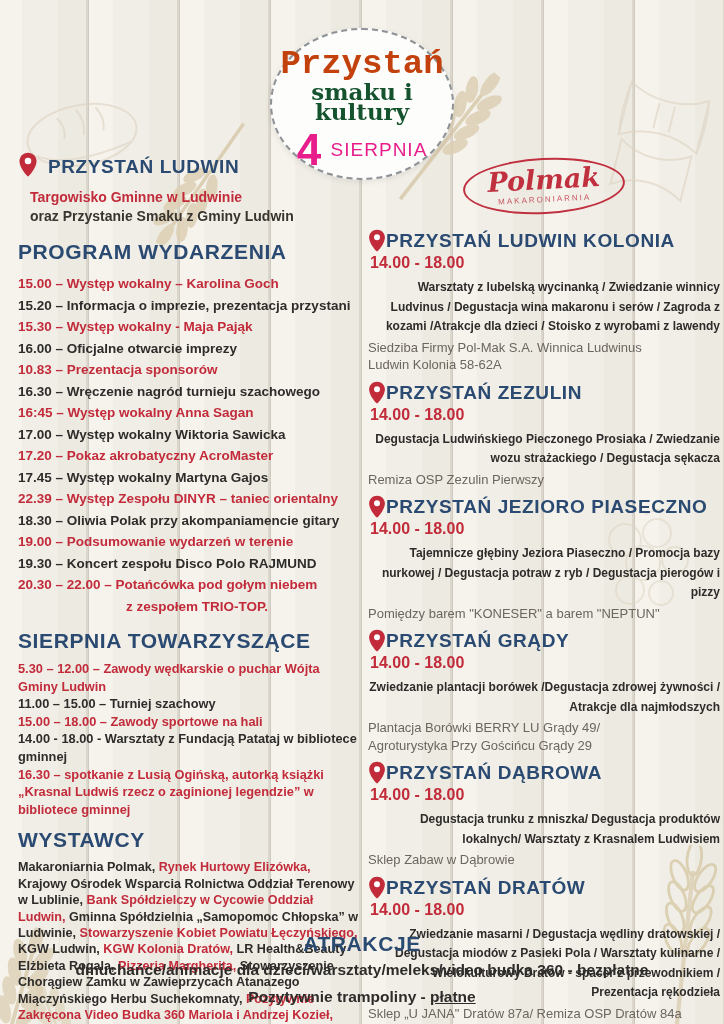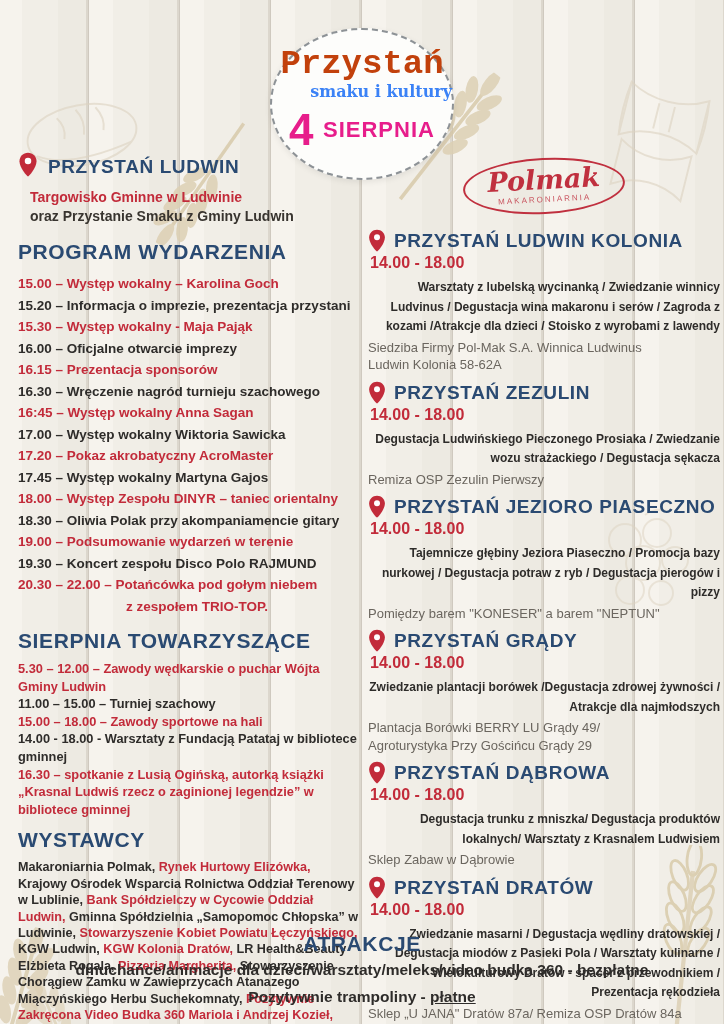--- a/index.html
+++ b/index.html
@@ -12,24 +12,24 @@
   }
   .deco{position:absolute;z-index:0;pointer-events:none;}
   .content{position:absolute;z-index:2;}
 
   
   #logo-wrap{left:0;right:0;top:0;height:185px;text-align:center;}
   #logo-circle{position:absolute;left:50%;top:28px;transform:translateX(-50%);
     width:180px;height:148px;background:#fdfdfb;border:2px dashed #8d9296;border-radius:50%;
     box-shadow:0 2px 6px rgba(0,0,0,.08);z-index:2;}
   .logo-t1{margin-top:16px;font-family:Liberation Mono, monospace;font-weight:700;font-size:34px;line-height:36px;color:#c2410c;}
-  .logo-t2{font-family:"DejaVu Serif",serif;font-weight:700;font-size:16px;line-height:20px;color:#3b82f6;text-align:right;}
+  .logo-t2{font-family:"DejaVu Serif",serif;font-weight:700;font-size:23px;line-height:20px;color:#14532d;}
   .logo-date{margin-top:8px;}
   .logo-date .num{font-size:44px;font-weight:700;color:#e71d8b;vertical-align:middle;line-height:40px;}
-  .logo-date .month{font-size:22px;font-weight:700;color:#e71d8b;letter-spacing:1px;vertical-align:middle;margin-left:5px;}
+  .logo-date .month{font-size:19px;font-weight:400;color:#e71d8b;letter-spacing:1px;vertical-align:middle;margin-left:5px;}
 
   
   .t-red{color:#c22b3a;}
   .t-dark{color:#2e2c2a;}
   h1,h2,h3{margin:0;font-weight:700;color:#2a4a72;letter-spacing:.6px;font-family:"Liberation Sans",sans-serif;}
   .pin{display:inline-block;flex:0 0 auto;}
 
   
   #left-col{left:18px;top:152px;width:344px;}
   .venue-head{display:flex;align-items:center;gap:10px;}
@@ -44,21 +44,21 @@
   .side-event-item{font-size:12.8px;font-weight:700;line-height:17.6px;}
   #exhibitors-text{margin-top:7px;font-size:12.6px;font-weight:700;line-height:16.4px;text-align:left;}
 
   
   #right-col{left:368px;top:152px;width:352px;}
   #polmak-logo{width:138px;margin:6px auto 14px auto;border:2px solid #c0303f;border-radius:50%;
     padding:6px 10px 8px 10px;text-align:center;transform:rotate(-3deg);}
   #polmak-name{font-family:"DejaVu Serif",serif;font-style:italic;font-weight:700;font-size:27px;line-height:28px;color:#c0303f;}
   #polmak-sub{font-size:8px;letter-spacing:2px;color:#c9545f;margin-top:1px;}
   .r-section{margin-bottom:6px;}
-  .r-head{display:flex;align-items:center;gap:8px;height:26px;}
+  .r-head{display:flex;align-items:center;height:26px;}
   .r-head h2{font-size:19px;line-height:22px;white-space:nowrap;}
   .r-time{font-size:16px;font-weight:700;color:#c22b3a;margin:2px 0 0 2px;line-height:14px;}
   .r-desc{font-size:12px;font-weight:700;color:#2e2c2a;line-height:19.5px;margin-top:8px;text-align:right;}
   .r-loc{font-size:13px;color:#6b665f;line-height:17.5px;margin-top:2px;}
 
   
   #attractions{left:0;right:0;top:932px;text-align:center;}
   #attractions h3{font-size:21px;}
   .attr-line{font-size:15.5px;font-weight:700;color:#2e2c2a;line-height:27px;}
   .ul{text-decoration:underline;}
@@ -194,27 +194,27 @@
     </div>
     <div class="venue-sub1">Targowisko Gminne w Ludwinie</div>
     <div class="venue-sub2">oraz Przystanie Smaku z Gminy Ludwin</div>
 
     <h2 class="sec-head">PROGRAM WYDARZENIA</h2>
     <div id="program-list">
         <div class="program-item t-red">15.00 – Występ wokalny – Karolina Goch</div>
         <div class="program-item t-dark">15.20 – Informacja o imprezie, prezentacja przystani</div>
         <div class="program-item t-red">15.30 – Występ wokalny  - Maja Pająk</div>
         <div class="program-item t-dark">16.00 – Oficjalne otwarcie imprezy</div>
-        <div class="program-item t-red">16.15 – Prezentacja sponsorów</div>
+        <div class="program-item t-red">10.83 – Prezentacja sponsorów</div>
         <div class="program-item t-dark">16.30 – Wręczenie nagród turnieju szachowego</div>
         <div class="program-item t-red">16:45 – Występ wokalny Anna Sagan</div>
         <div class="program-item t-dark">17.00 – Występ wokalny Wiktoria Sawicka</div>
         <div class="program-item t-red">17.20 – Pokaz akrobatyczny AcroMaster</div>
         <div class="program-item t-dark">17.45 – Występ wokalny Martyna Gajos</div>
-        <div class="program-item t-red">18.00 – Występ Zespołu DINYR – taniec orientalny</div>
+        <div class="program-item t-red">22.39 – Występ Zespołu DINYR – taniec orientalny</div>
         <div class="program-item t-dark">18.30 – Oliwia Polak przy akompaniamencie gitary</div>
         <div class="program-item t-red">19.00 – Podsumowanie wydarzeń w terenie</div>
         <div class="program-item t-dark">19.30 – Koncert zespołu Disco Polo RAJMUND</div>
         <div class="program-item t-red">20.30 – 22.00 – Potańcówka pod gołym niebem</div>
         <div class="program-item t-red indent">z zespołem TRIO-TOP.</div>
       </div>
 
     <h2 class="sec-head" style="margin-top:12px">SIERPNIA TOWARZYSZĄCE</h2>
     <div id="side-events-list">
         <div class="side-event-item t-red">5.30 – 12.00 – Zawody wędkarskie o puchar Wójta Gminy Ludwin</div>

